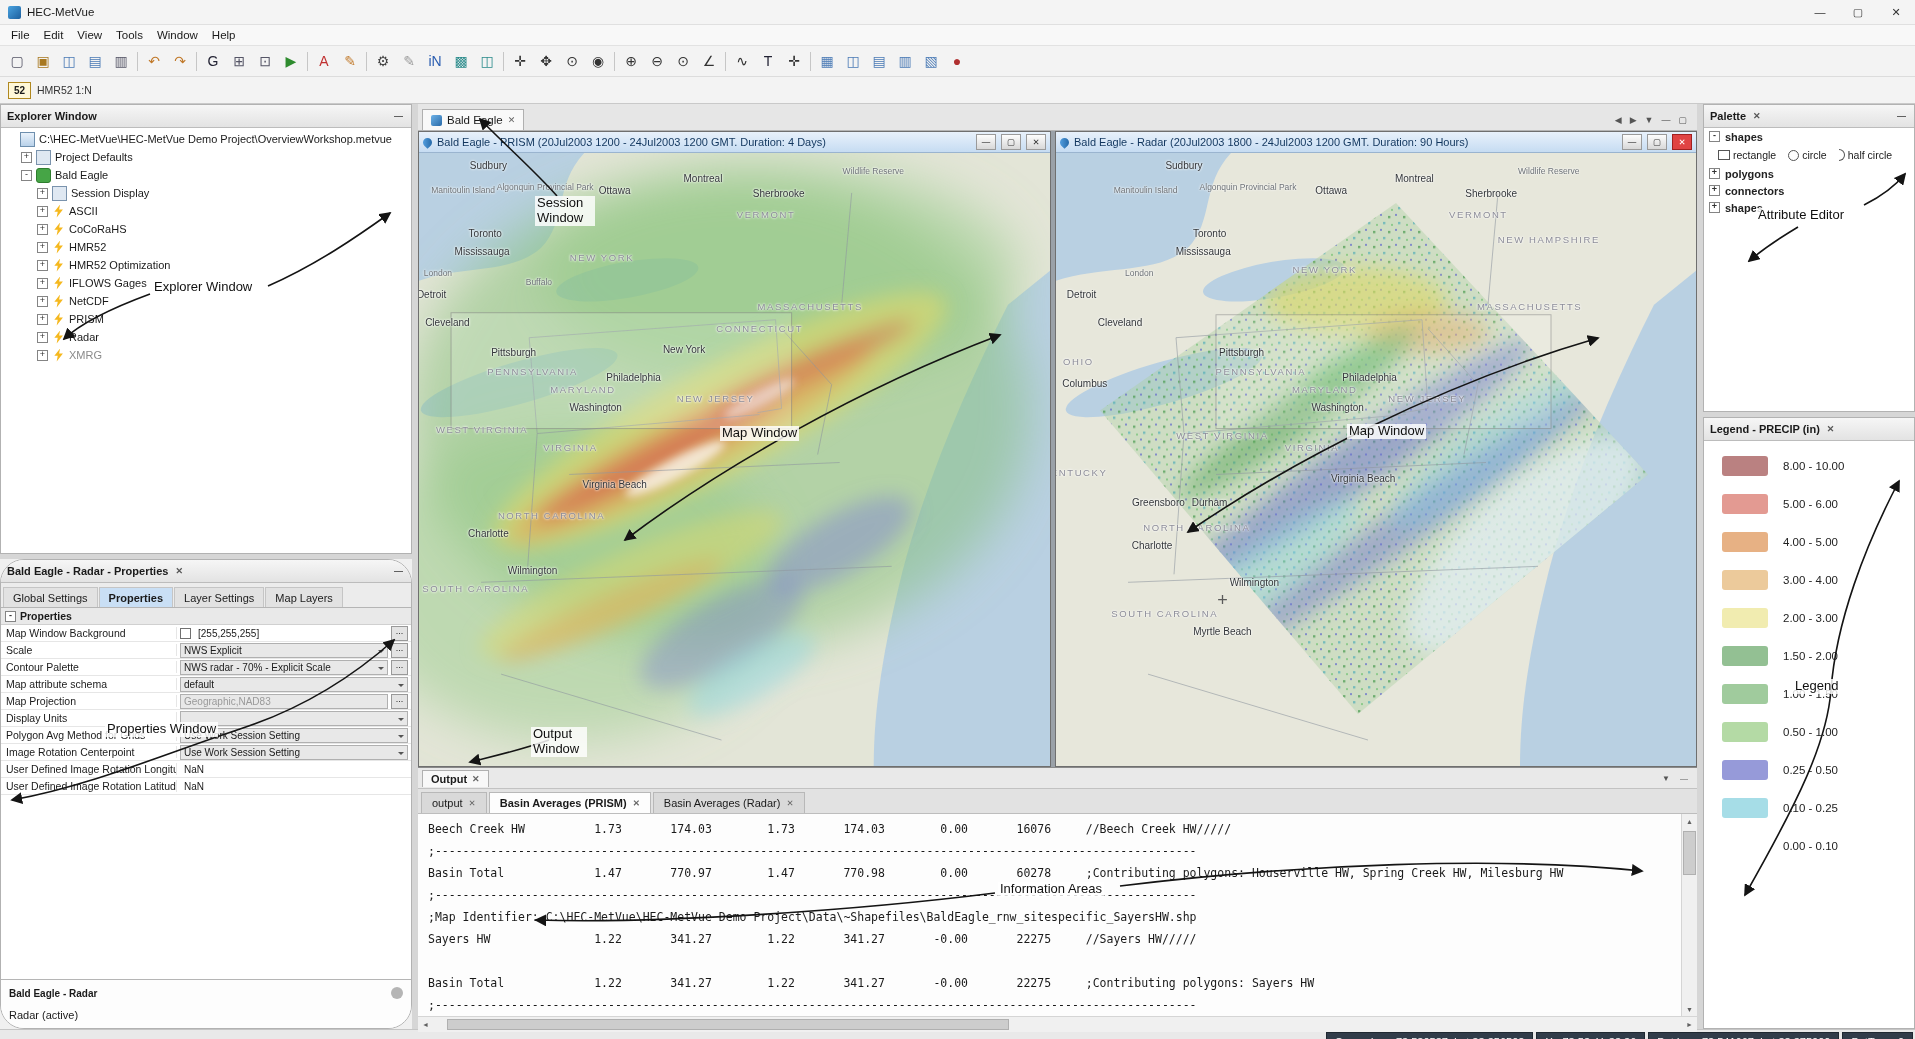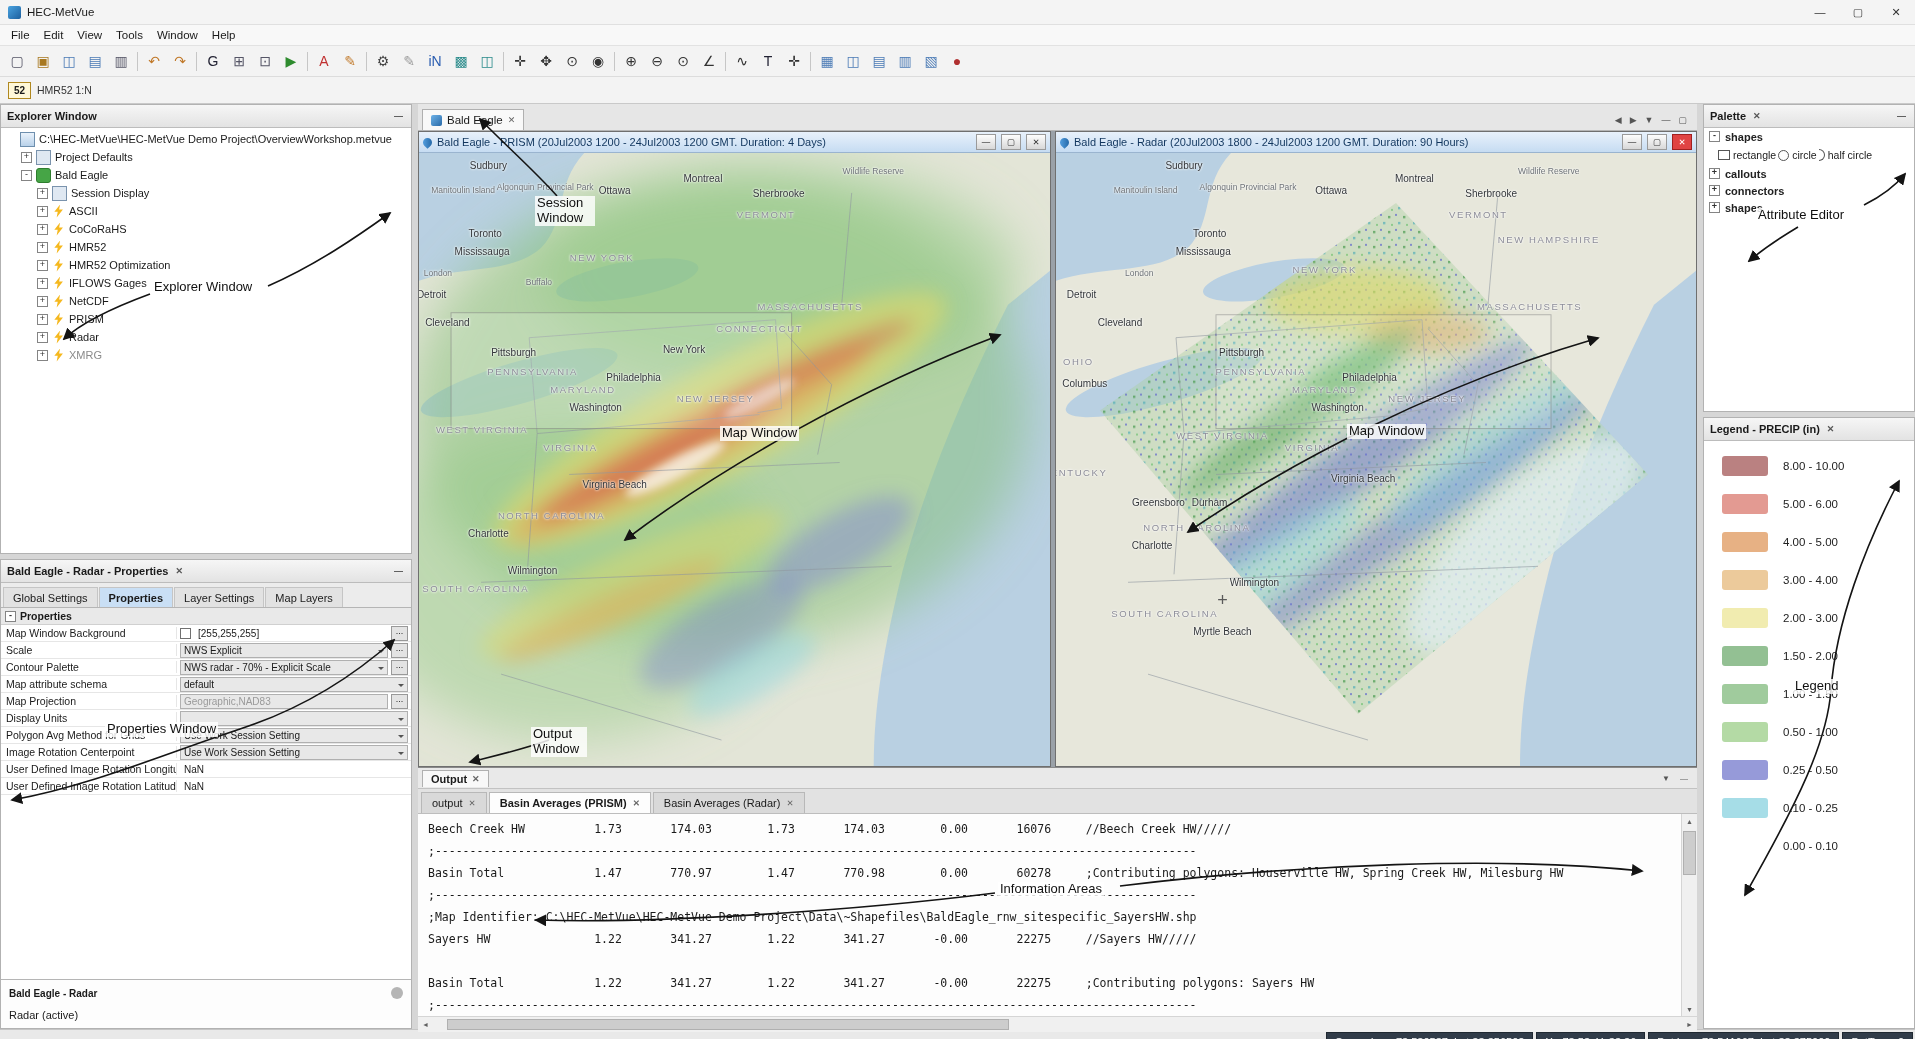--- a/index.html
+++ b/index.html
@@ -104,21 +104,21 @@
   .out-line{font-family:"DejaVu Sans Mono",monospace;font-size:11.5px;line-height:22px;height:22px;white-space:pre;overflow:hidden;}
   .vscroll{position:absolute;top:0;right:0;bottom:0;width:15px;background:#f0f0f0;border-left:1px solid #d5d5d5;display:flex;flex-direction:column;align-items:center;}
   .vthumb{width:11px;height:42px;background:#cdcdcd;border:1px solid #b0b0b0;margin-top:3px;}
   .sarrow{font-size:7px;color:#606060;height:14px;display:flex;align-items:center;}
   .hscroll{height:15px;min-height:15px;background:#f0f0f0;border-top:1px solid #d5d5d5;display:flex;align-items:center;}
   .hthumb{width:560px;height:9px;background:#cdcdcd;border:1px solid #b0b0b0;margin-left:18px;}
   .hscroll .sp{flex:1;}
   
   .pal-body{flex:1;overflow:hidden;}
   .pal-sec{height:17px;display:flex;align-items:center;gap:5px;padding-left:5px;font-size:11px;font-weight:bold;color:#222;}
-  .pal-items{height:20px;display:flex;align-items:center;gap:2px;padding-left:14px;font-size:10.5px;white-space:nowrap;overflow:hidden;}
+  .pal-items{height:20px;display:flex;align-items:center;gap:12px;padding-left:14px;font-size:10.5px;white-space:nowrap;overflow:hidden;}
   .pal-item{display:flex;align-items:center;gap:3px;}
   .pi-rect{width:10px;height:8px;border:1px solid #555;background:#fff;}
   .pi-circle{width:9px;height:9px;border:1px solid #555;border-radius:50%;background:#fff;}
   .pi-half{width:5px;height:10px;border:1px solid #555;border-left:none;border-radius:0 10px 10px 0;background:#fff;}
   
   .legend-list{flex:1;overflow:hidden;padding-top:6px;}
   .lg-row{height:38px;display:flex;align-items:center;gap:15px;padding-left:18px;}
   .lg-swatch{width:46px;height:20px;border-radius:3px;}
   .lg-swatch.nosw{visibility:hidden;}
   .lg-label{font-size:11.5px;color:#222;}
@@ -297,21 +297,21 @@
             </div>
 
             <div class="tree-row lv2">
               <span class="exp">+</span>
               <span class="ti icon-bolt"></span>
               <span class="tl dim">XMRG</span>
             </div>
           </div>
       </div>
       <div class="hsplit"></div>
-      <div class="panel" style="height:470px;">
+      <div class="panel" style="height:470px;border-radius:24px;">
         <div class="phead">
           <span>Bald Eagle - Radar - Properties</span>
           <span class="phx">✕</span>
           <span class="sp"></span>
           <span class="phx">—</span>
         </div>
         <div class="ptabs">
 
         <span class="ptab">Global Settings</span>
             <span class="ptab sel">Properties</span>
@@ -755,21 +755,21 @@
 
               <span class="pal-item">
                 <span class="pi-half"></span>
                 <span>half circle</span>
               </span>
             </div>
           <div>
 
               <div class="pal-sec">
                 <span class="exp">+</span>
-                <span>callouts</span>
+                <span>polygons</span>
               </div>
 
               <div class="pal-sec">
                 <span class="exp">+</span>
                 <span>connectors</span>
               </div>
 
               <div class="pal-sec">
                 <span class="exp">+</span>
                 <span>shapes</span>

